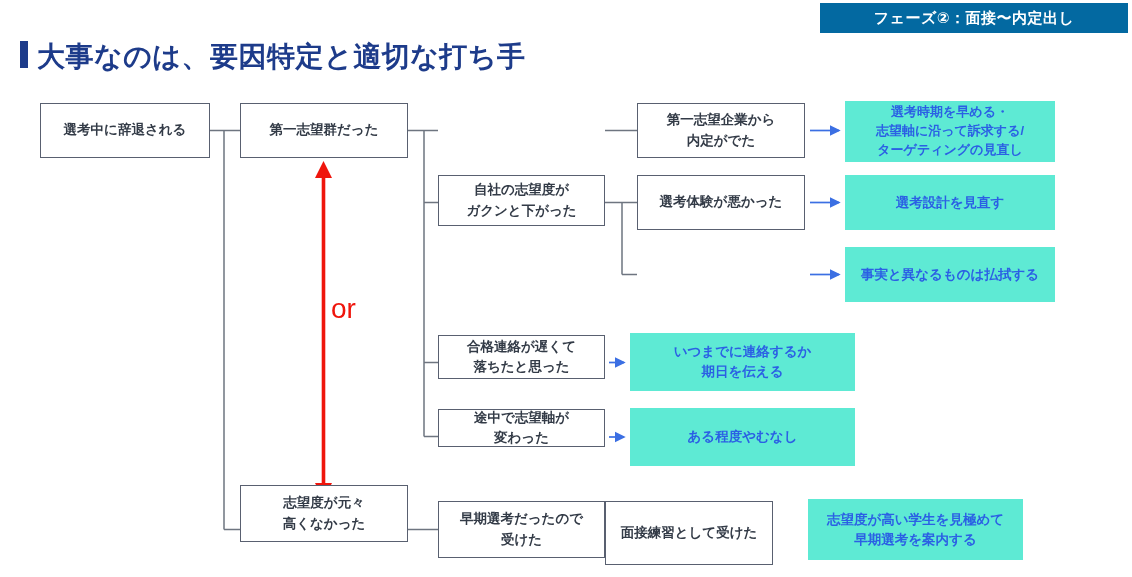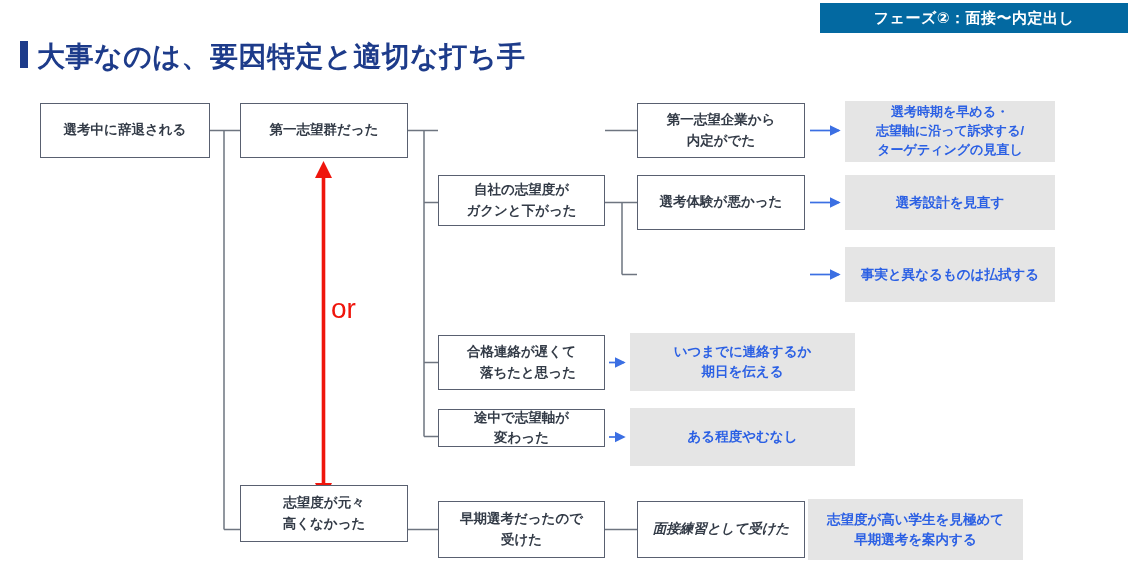--- a/index.html
+++ b/index.html
@@ -26,44 +26,44 @@
     white-space:nowrap;
     text-align:right;
   }
   .node{
     position:absolute;background:#ffffff;border:1.6px solid #596070;
     display:flex;align-items:center;justify-content:center;text-align:center;
     font-size:13.5px;font-weight:700;color:#333B47;line-height:1.5;
     white-space:pre-line;box-sizing:border-box;
   }
   .action{
-    position:absolute;background:#e5e5e5;border:none;
+    position:absolute;background:#5eead4;border:none;
     display:flex;align-items:center;justify-content:center;text-align:center;
     font-size:13.5px;font-weight:700;color:#2B60E4;line-height:1.45;
     white-space:pre-line;box-sizing:border-box;
   }
   .or-label{
     position:absolute;left:331px;top:295px;
     font-size:28px;color:#EF150C;font-weight:400;line-height:1;
   }
   svg.wires{position:absolute;left:0;top:0;width:1132px;height:577px;pointer-events:none;}
 
   
   .n0{left:40px;top:103px;width:170px;height:55px;}
   .n1{left:240px;top:103px;width:168px;height:55px;}
   .n2{left:438px;top:103px;width:167px;height:55px;}
   .n3{left:637px;top:103px;width:168px;height:55px;}
   .n4{left:438px;top:175px;width:167px;height:51px;}
   .n5{left:637px;top:175px;width:168px;height:55px;}
   .n6{left:637px;top:247px;width:168px;height:55px;}
-  .n7{left:438px;top:335px;width:167px;height:55px;text-align:right;}
+  .n7{left:438px;top:335px;width:167px;height:44px;}
   .n8{left:438px;top:409px;width:167px;height:38px;}
   .n9{left:240px;top:485px;width:168px;height:57px;}
   .n10{left:438px;top:501px;width:167px;height:57px;}
-  .n11{left:637px;top:501px;width:168px;height:57px;font-style:italic;}
+  .n11{left:605px;top:501px;width:168px;height:64px;}
   
   .a0{left:845px;top:101px;width:210px;height:61px;font-size:13px;}
   .a1{left:845px;top:175px;width:210px;height:55px;}
   .a2{left:845px;top:247px;width:210px;height:55px;}
   .a3{left:630px;top:333px;width:225px;height:58px;}
   .a4{left:630px;top:408px;width:225px;height:58px;}
   .a5{left:808px;top:499px;width:215px;height:61px;}
 </style>
 </head>
 <body>

